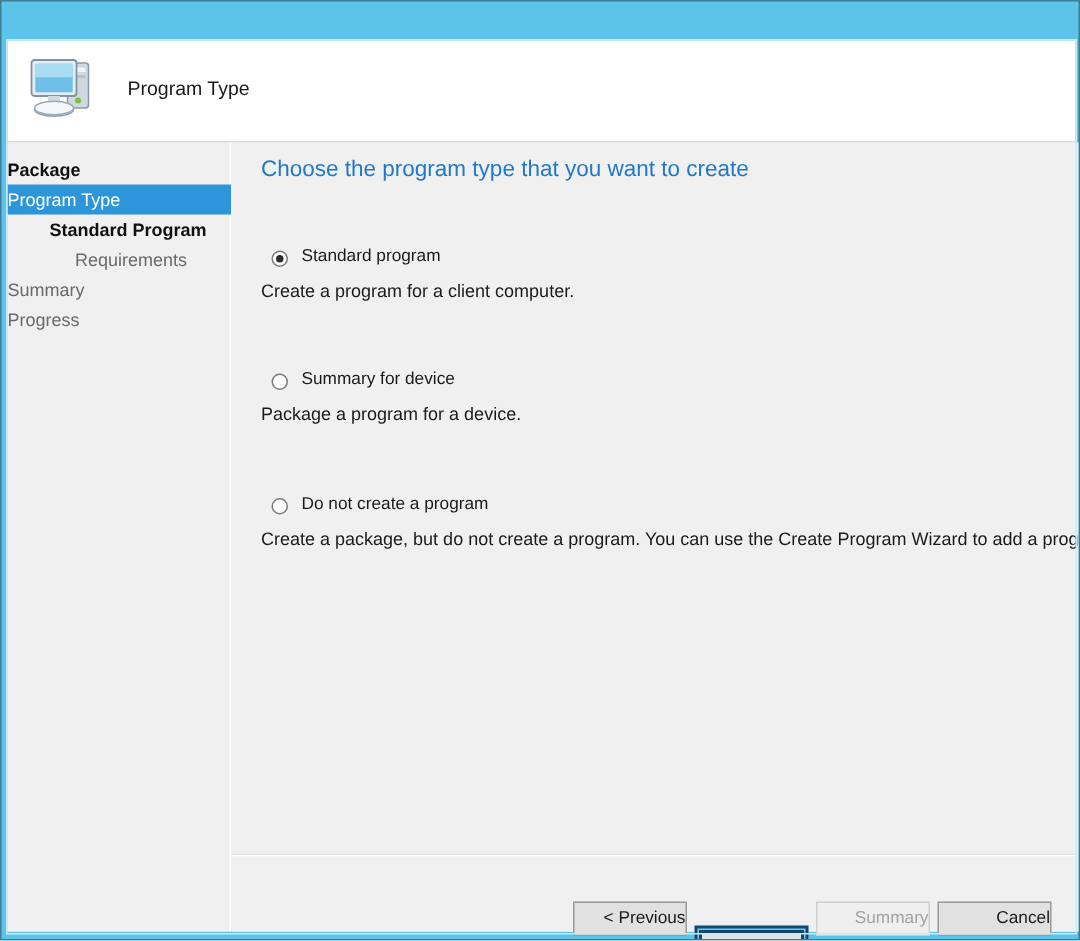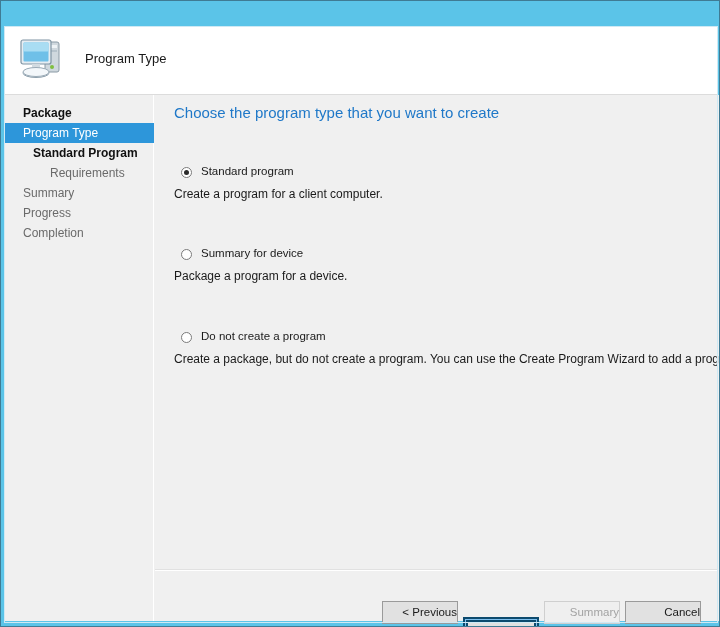--- a/index.html
+++ b/index.html
@@ -119,21 +119,20 @@
     box-sizing: border-box;
   }
   .nav-item {
     position: absolute;
     left: 0;
     width: 149px;
     height: 20px;
     line-height: 20px;
     font-size: 12px;
     color: #3a3a3a;
-    padding-left: 18px;
     box-sizing: border-box;
     white-space: nowrap;
     cursor: default;
   }
   .nav-item.level2 {
     padding-left: 28px;
   }
   .nav-item.strong {
     color: #111111;
     font-weight: bold;
@@ -288,21 +287,20 @@
 
   <div class="body-area">
 
     <div class="sidebar">
       <div class="nav-item strong" style="top:8px;">Package</div>
       <div class="nav-item active" style="top:28px;">Program Type</div>
       <div class="nav-item level2 strong" style="top:48px;">Standard Program</div>
       <div class="nav-item level2 muted" style="top:68px;padding-left:45px;">Requirements</div>
       <div class="nav-item muted" style="top:88px;">Summary</div>
       <div class="nav-item muted" style="top:108px;">Progress</div>
-      <div class="nav-item muted" style="top:128px;">Completion</div>
     </div>
 
     <div class="content">
 
       <div class="content-heading">Choose the program type that you want to create</div>
 
       <div class="option" style="top:70px;">
         <span class="radio checked"></span>
         <span class="option-label">Standard program</span>
         <span class="option-desc">Create a program for a client computer.</span>

